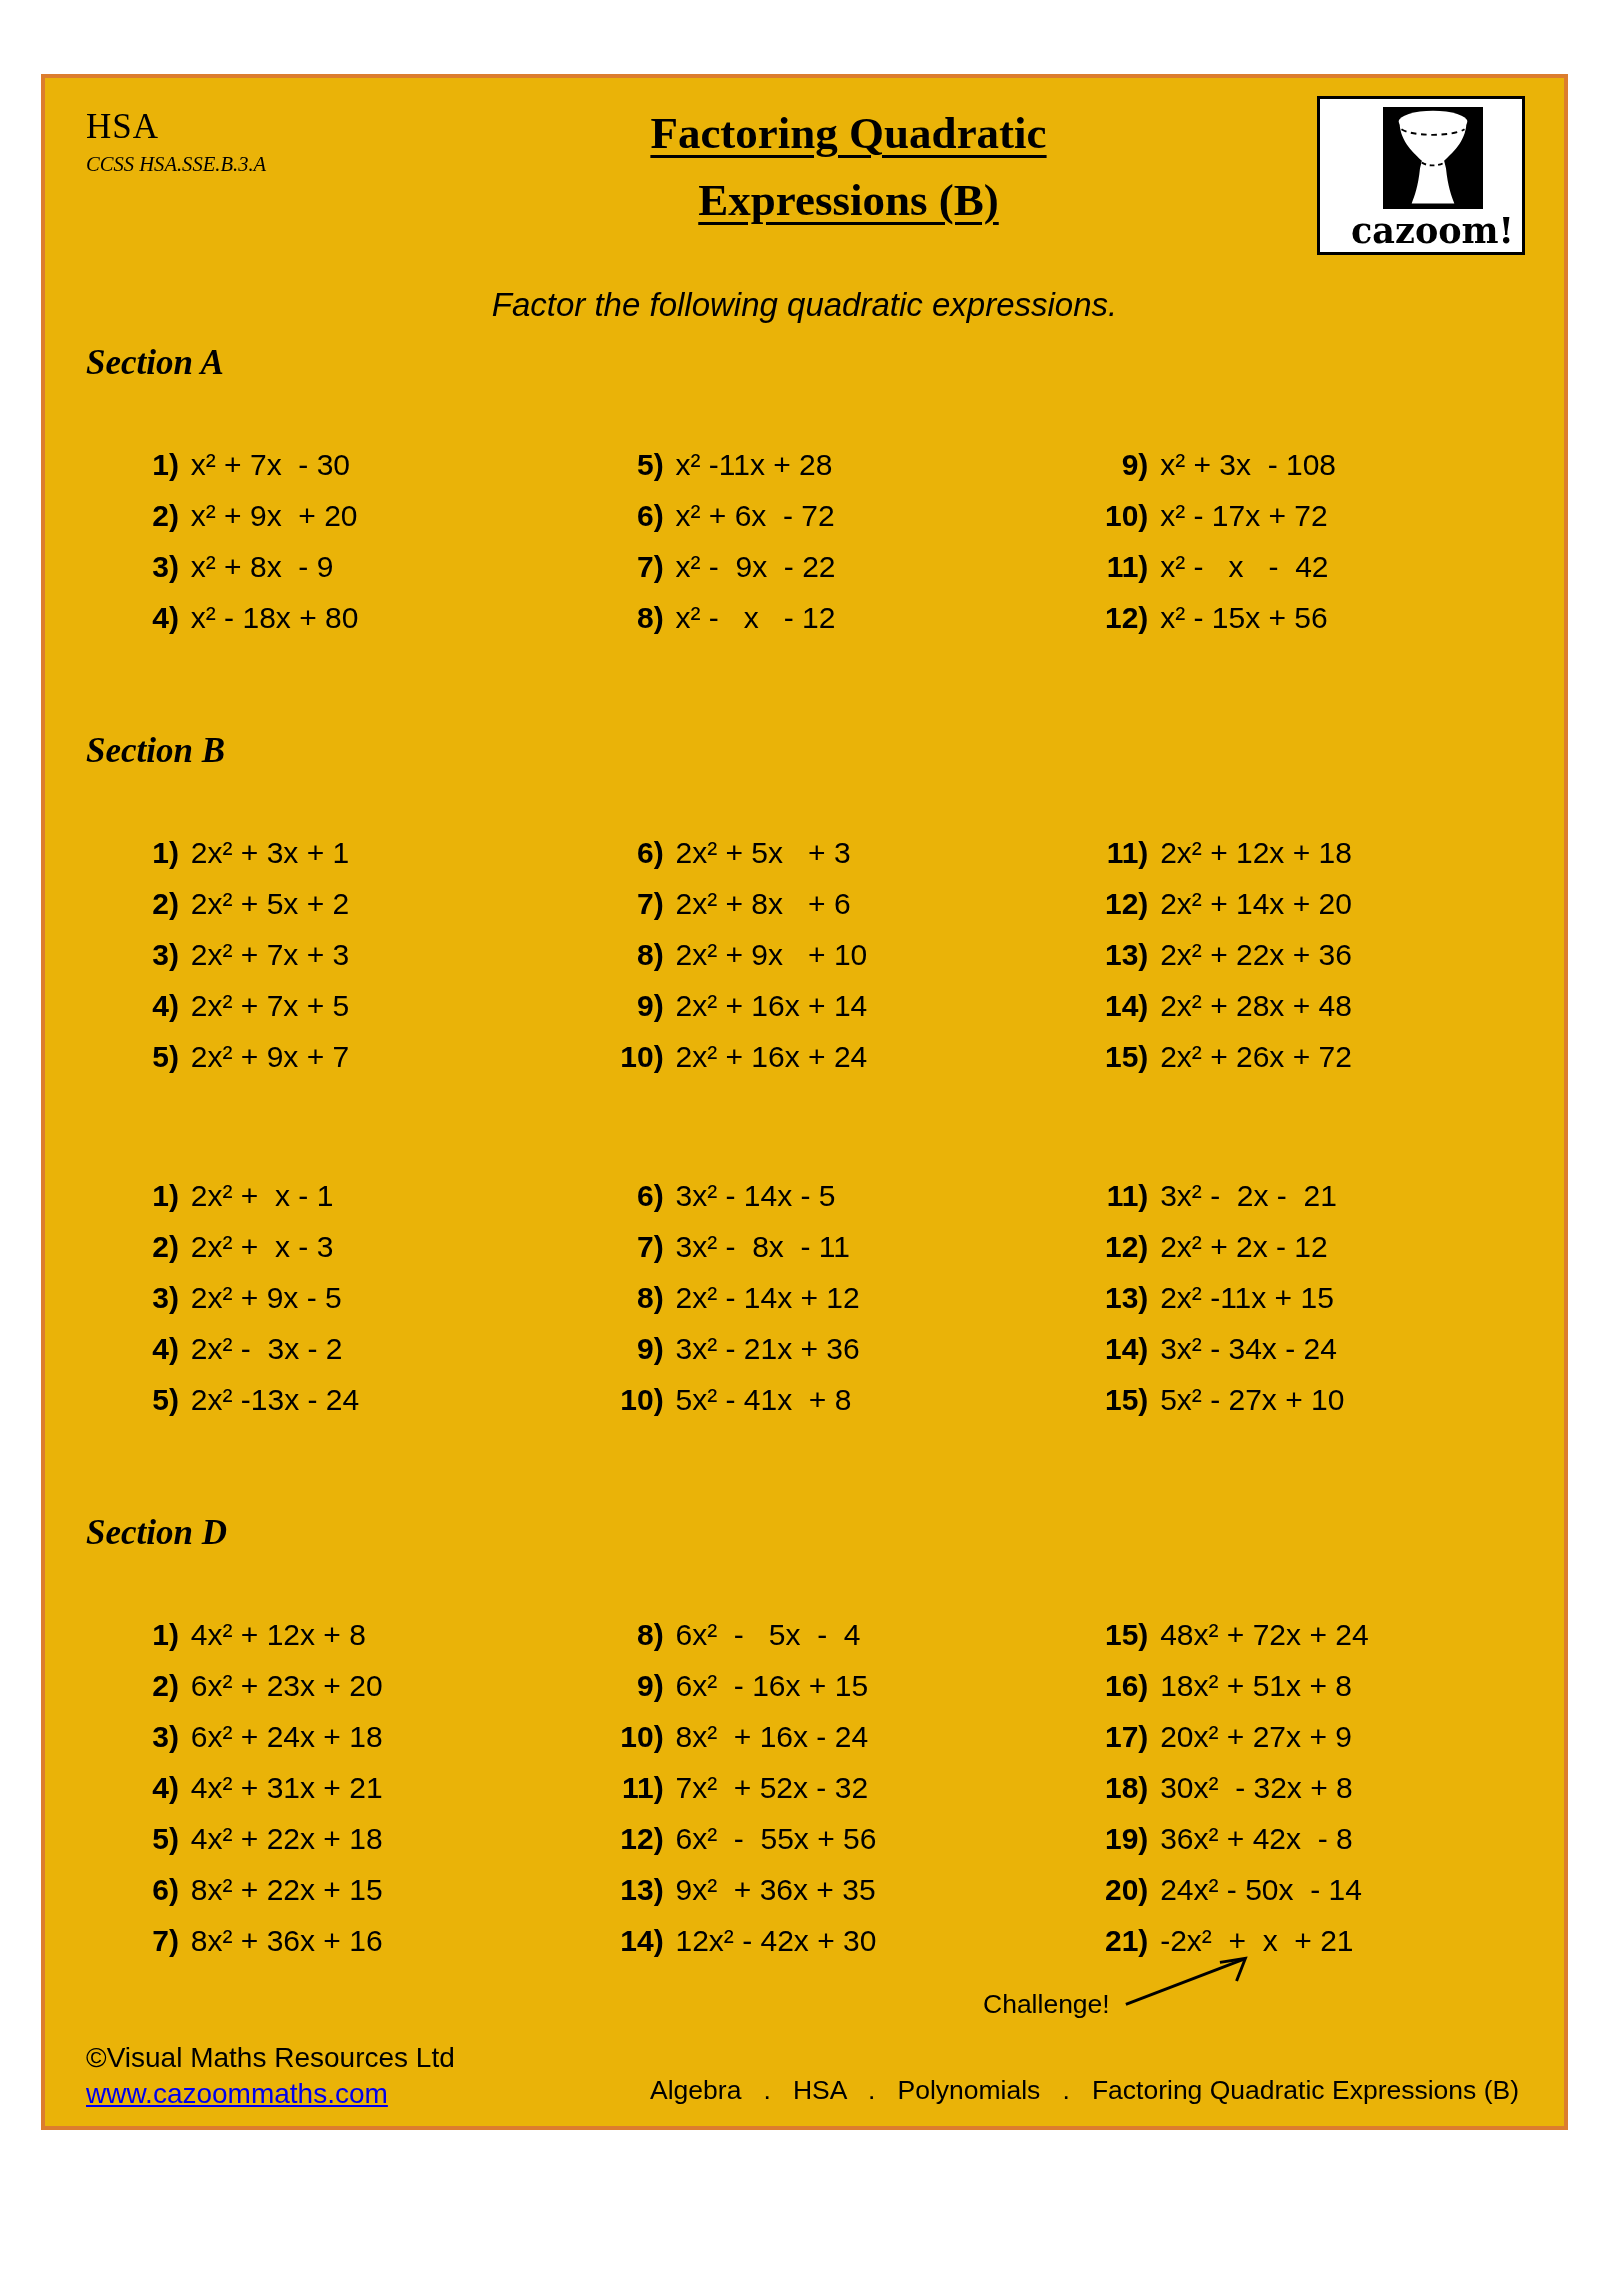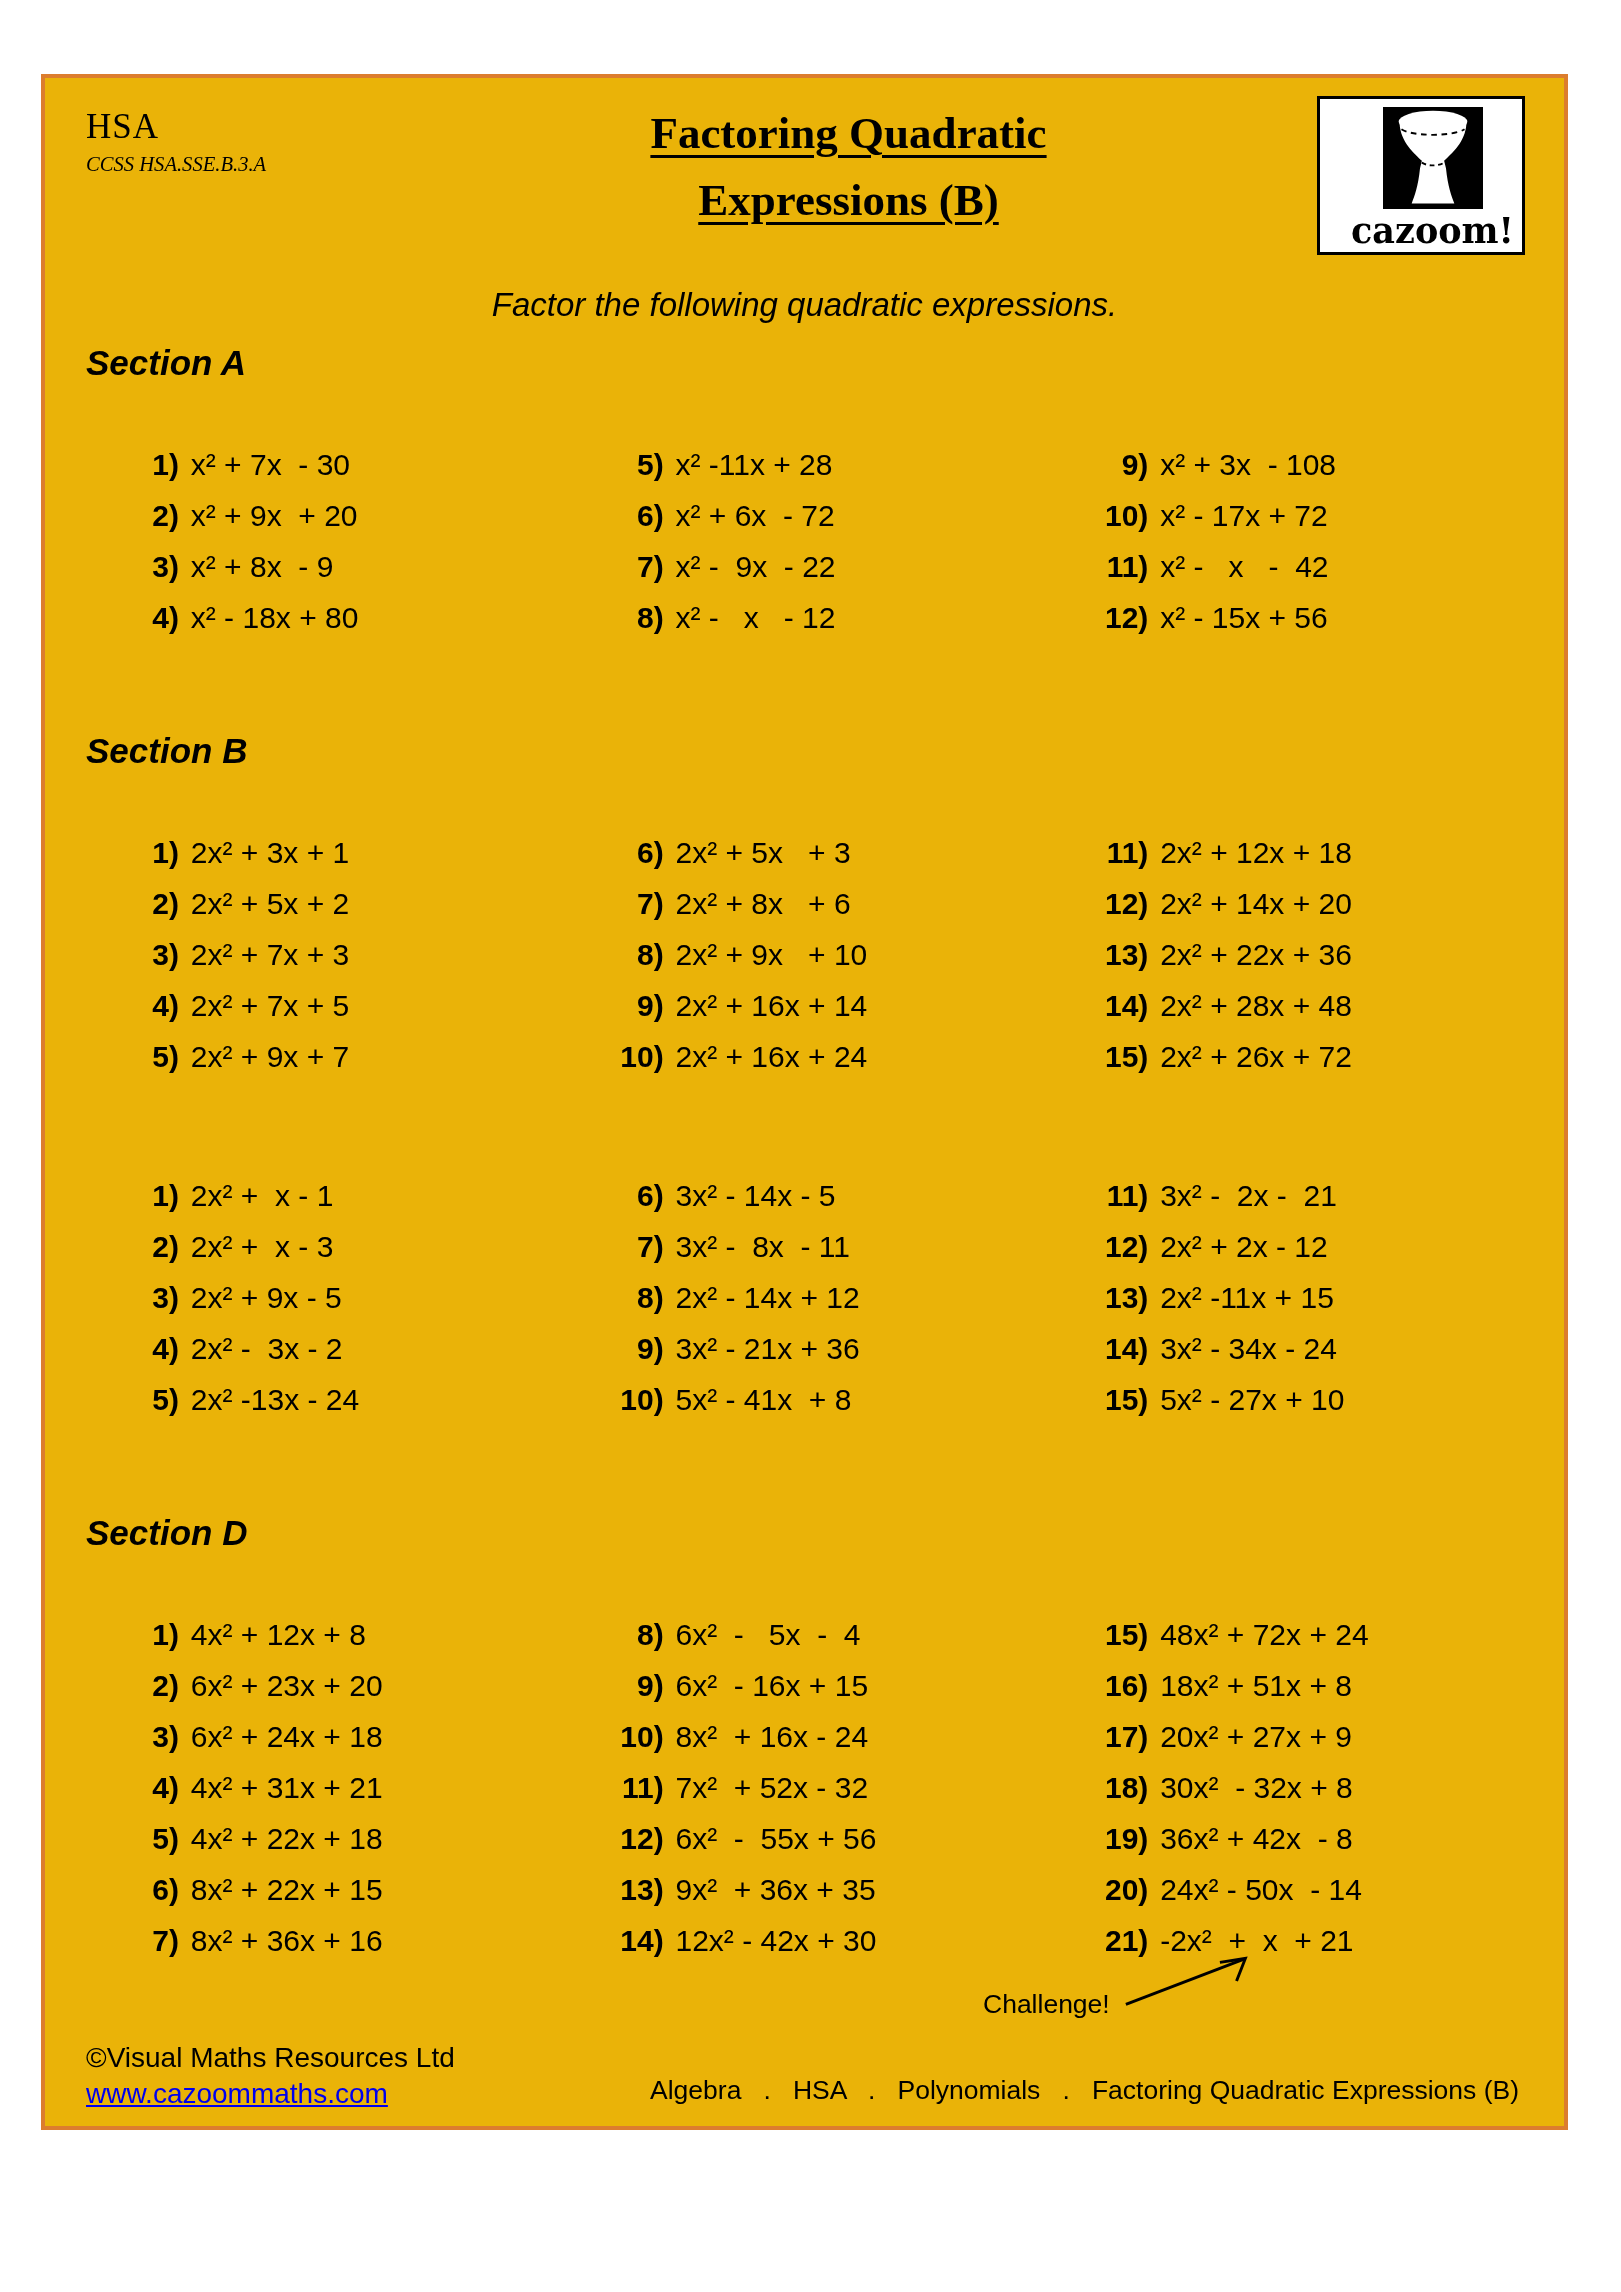--- a/index.html
+++ b/index.html
@@ -36,21 +36,21 @@
   }
 
   
   .instruction {
     text-align:center; margin-top:31px;
     font-family:Liberation Sans, sans-serif; font-style:italic; font-size:33px;
   }
 
   
   .sheet-section .section-title {
-    font-family:Liberation Sans, sans-serif; font-weight:bold; font-style:italic;
+    font-family:Liberation Serif, serif; font-weight:bold; font-style:italic;
     font-size:35px; margin-left:41px; height:45px;
   }
   .sheet-section { margin-top:88px; }
   .sheet-section:first-of-type { margin-top:19.6px; }
   .cols { display:flex; margin-left:65px; margin-top:51px; }
   .col { width:504px; }
   .prob { display:flex; height:51px; align-items:center; font-size:30px; }
   .pnum { width:69px; text-align:right; font-weight:bold; white-space:pre; flex:none; }
   .pexp { margin-left:11.8px; white-space:pre; }
 

